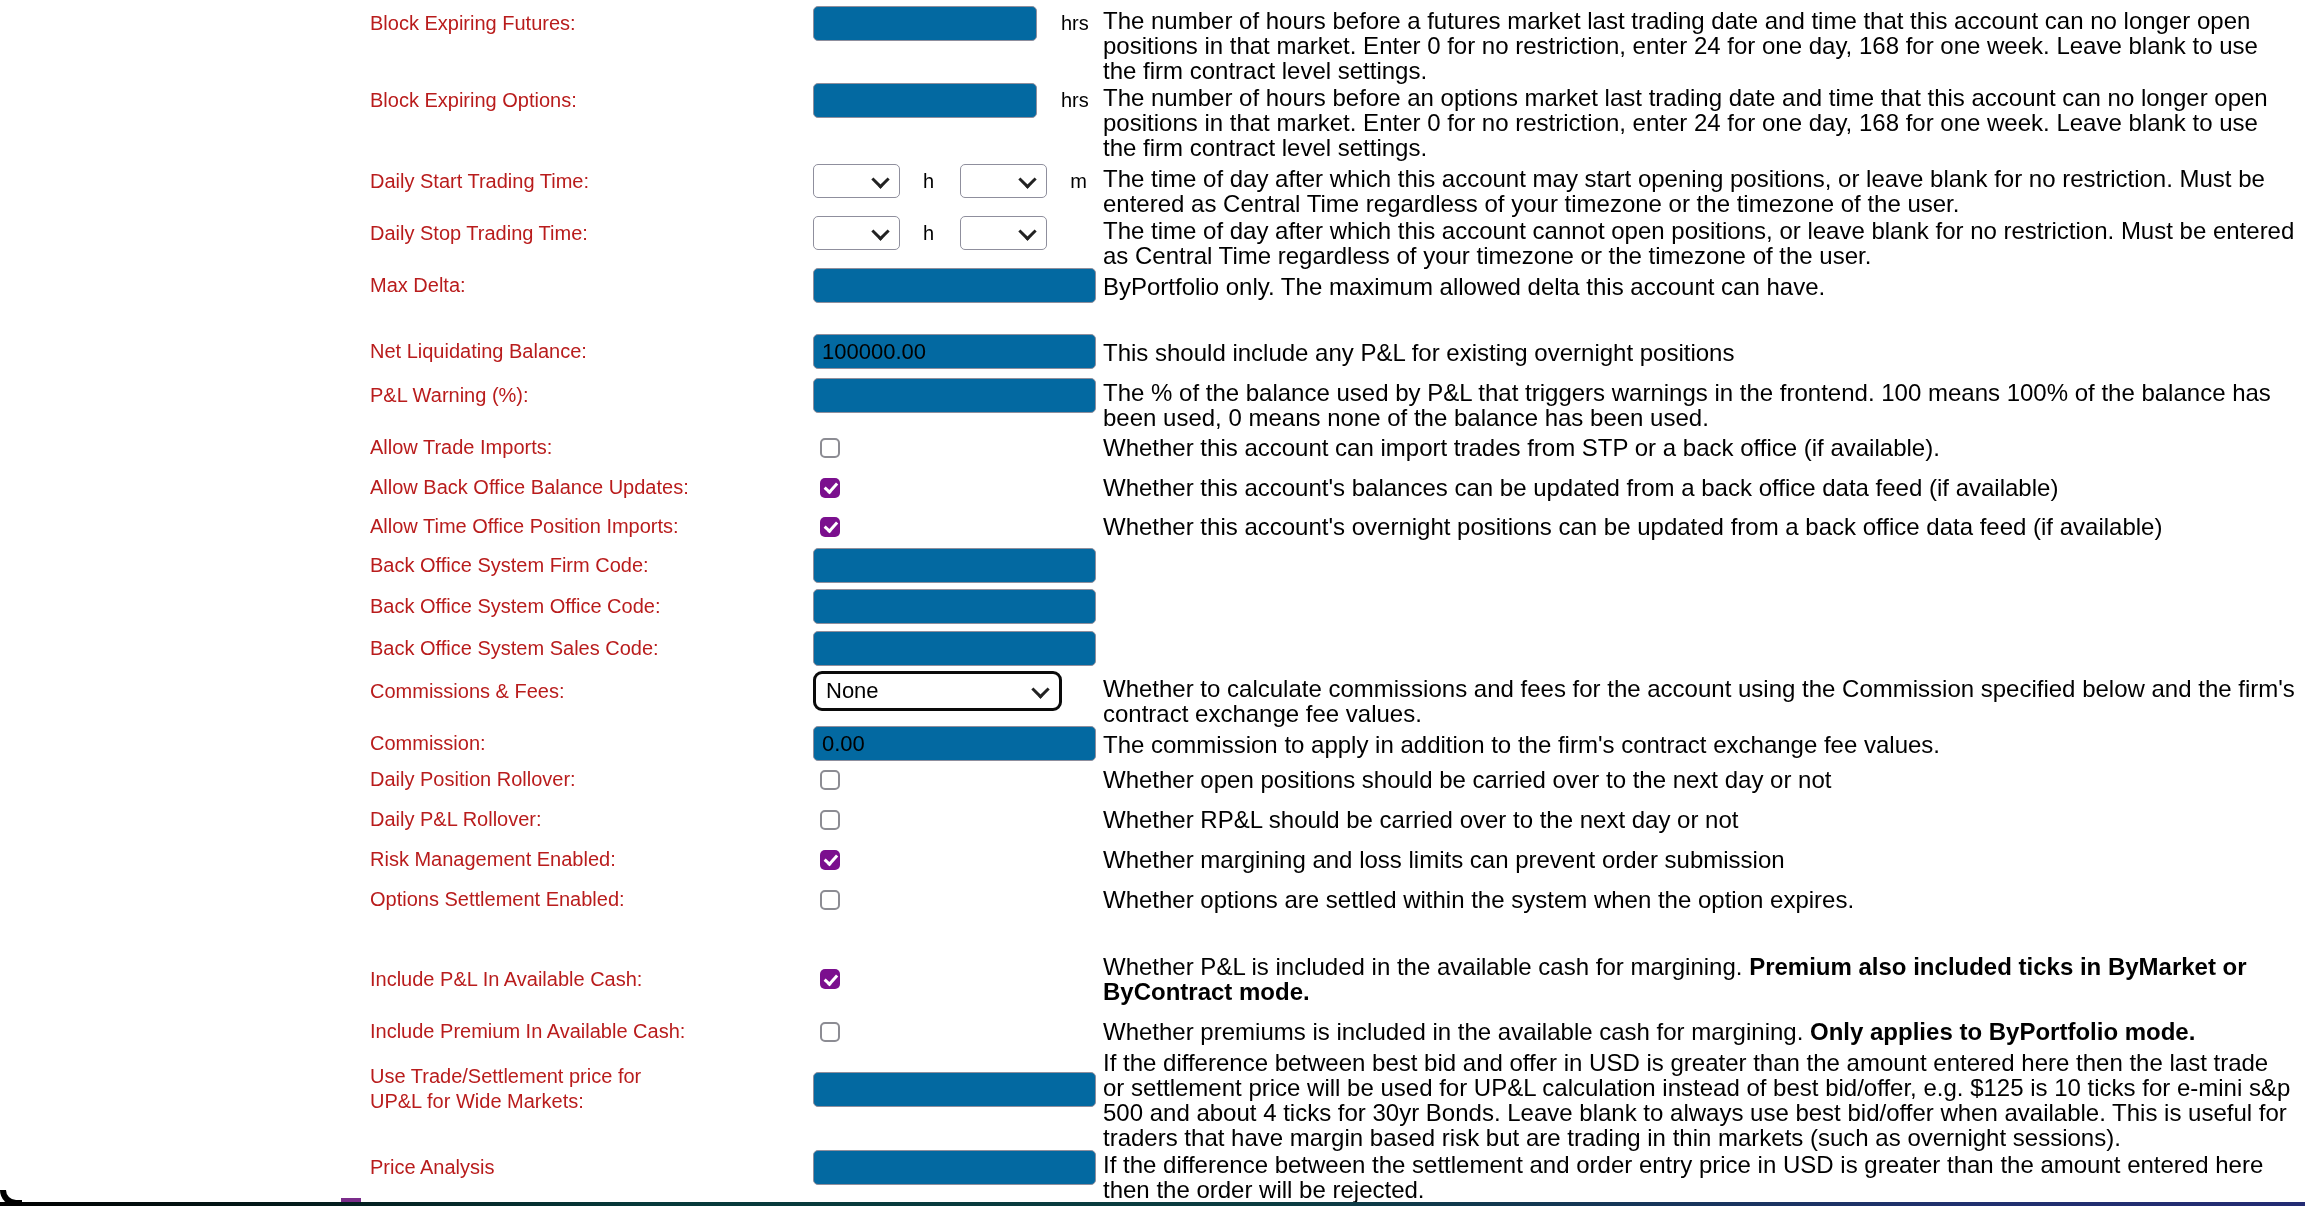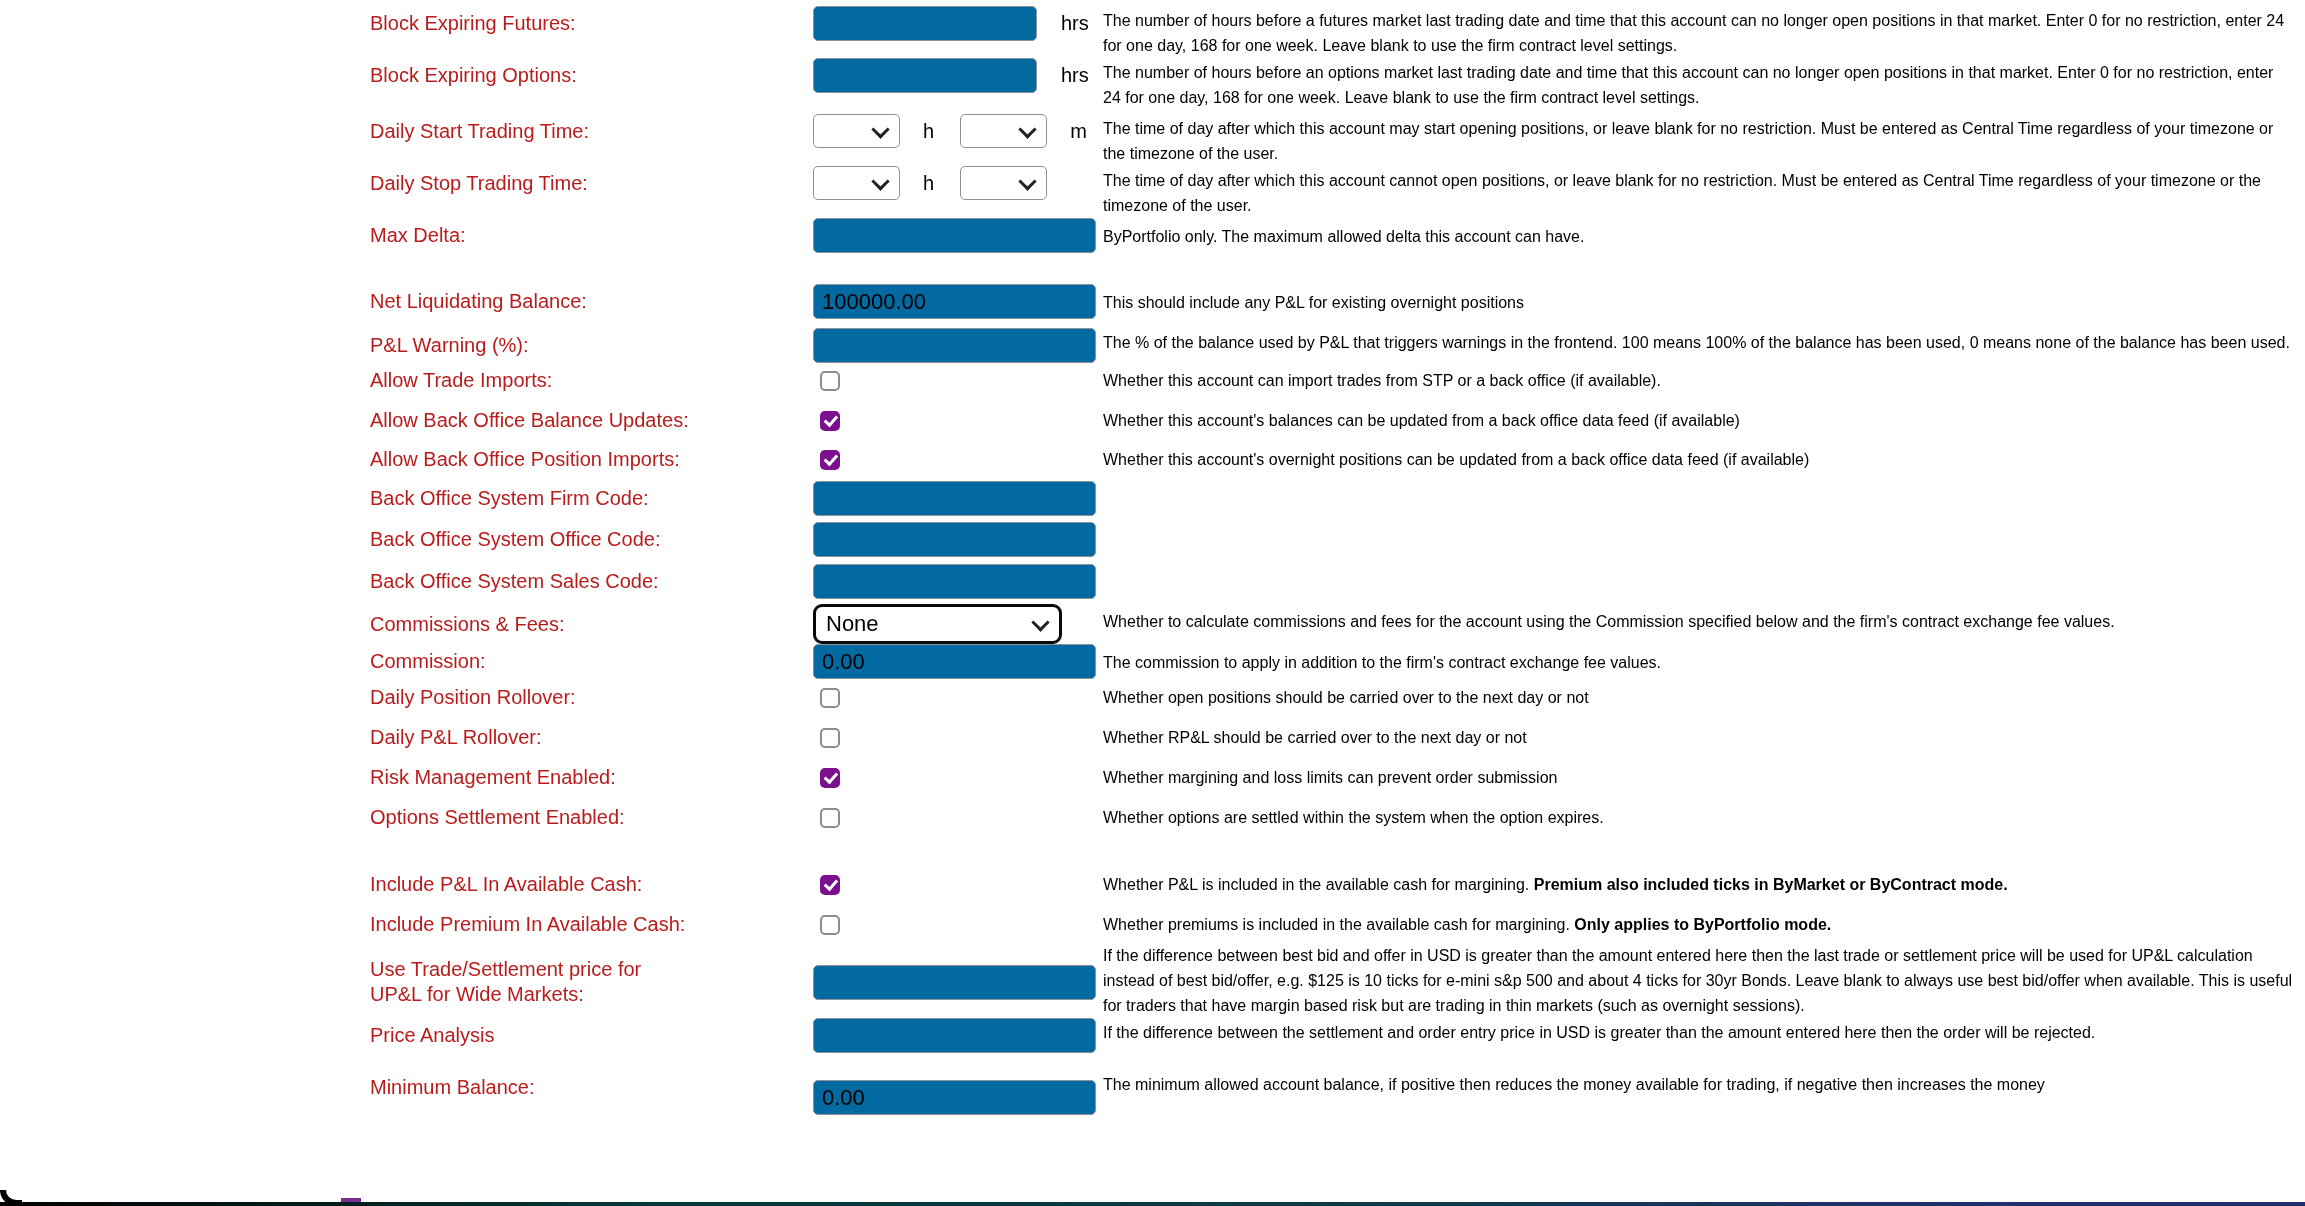--- a/index.html
+++ b/index.html
@@ -1,21 +1,21 @@
 <!DOCTYPE html>
 <html><head>
 <meta charset="utf-8">
 <style>
   html,body{margin:0;padding:0;background:#fff;}
   body{width:2305px;height:1206px;overflow:hidden;font-family:"Liberation Sans",sans-serif;color:#000;}
   .page{position:relative;width:2305px;height:1206px;overflow:hidden;background:#fff;}
   .form{padding:6px 0 0 370px;}
   .row{display:grid;grid-template-columns:443px 290px 1192px;align-items:start;}
   .lbl{font-size:20px;color:#b91c1c;white-space:pre-line;}
-  .desc{font-size:16px;line-height:25px;color:#000;}
+  .desc{font-size:24px;line-height:25px;color:#000;}
   .row-input .lbl{line-height:35px;}
   .row-time .lbl{line-height:34px;}
   .row-check{align-items:center;}
   .row-check .lbl{line-height:25px;}
   .row-input .desc,.row-time .desc{padding-top:2px;}
   .dpt .desc{padding-top:6px;}
   .ctl{display:flex;align-items:center;gap:16px;}
   .ti{height:35px;border:1px solid #8f8f9d;border-radius:5px;background:#0369a1;
       font-family:"Liberation Sans",sans-serif;font-size:22px;color:#000;
       padding:0 8px;box-sizing:border-box;outline:none;}
@@ -145,21 +145,21 @@
 
     <div class="row row-check r9">
       <div class="lbl">Allow Back Office Balance Updates:</div>
       <div class="ctl">
         <div class="cb checked"></div>
       </div>
       <div class="desc">Whether this account's balances can be updated from a back office data feed (if available)</div>
     </div>
 
     <div class="row row-check r10">
-      <div class="lbl">Allow Back Office Position Imports:</div>
+      <div class="lbl">Allow Time Office Position Imports:</div>
       <div class="ctl">
         <div class="cb checked"></div>
       </div>
       <div class="desc">Whether this account's overnight positions can be updated from a back office data feed (if available)</div>
     </div>
 
     <div class="row row-input r11">
       <div class="lbl">Back Office System Firm Code:</div>
       <div class="ctl">
         <input class="ti ti-wide" type="text" value="" style="">

